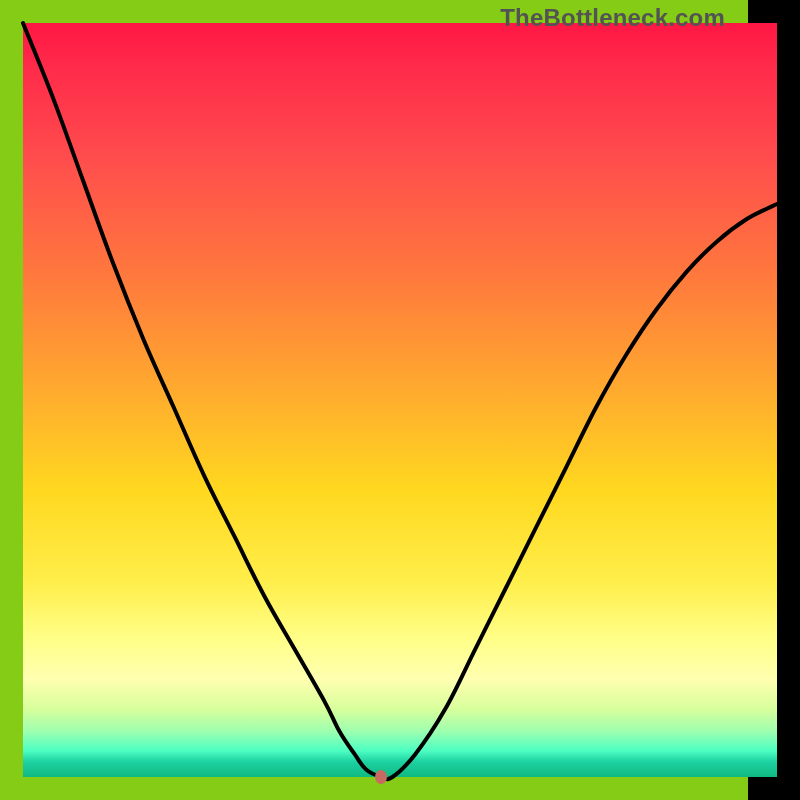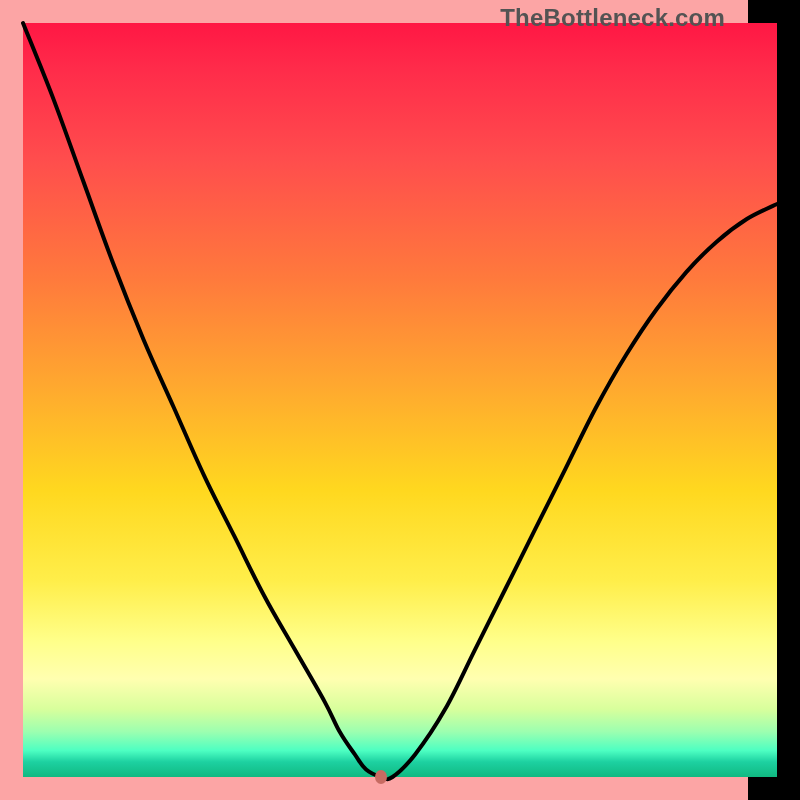--- a/index.html
+++ b/index.html
@@ -8,21 +8,21 @@
     width: 800px;
     height: 800px;
     background: #000;
     overflow: hidden;
     font-family: Arial, Helvetica, sans-serif;
   }
   .frame {
     position: relative;
     width: 748px;
     height: 800px;
-    background: #fca5a5;
+    background: #84cc16;
   }
   .plot-area {
     position: absolute;
     left: 23px;
     top: 23px;
     width: 754px;
     height: 754px;
     
     background: linear-gradient(
       to bottom,

